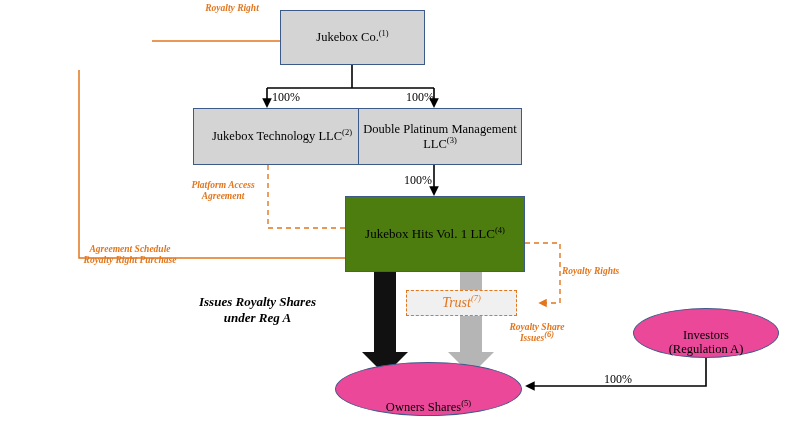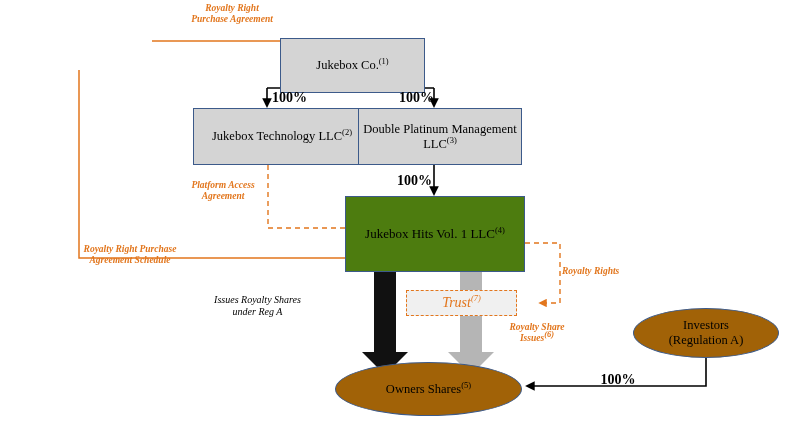--- a/index.html
+++ b/index.html
@@ -11,30 +11,30 @@
   .node{position:absolute;box-sizing:border-box;display:flex;align-items:center;
         justify-content:center;text-align:center;line-height:1.18;color:#000;}
 
   .boxnode{border:1.2px solid #3c5a8a;background:#d4d4d4;font-size:12.5px;}
   .orangenode{border:1.2px solid #3c5a8a;background:#4d7c0f;font-size:13px;}
   .trustnode{border:1.4px dashed #e2761d;background:#f0f0f0;color:#e2761d;
              font-style:italic;font-size:14px;}
 
   .ellipsenode{border:1.2px solid #3c5a8a;border-radius:50%;font-size:12.5px;}
   .peach{background:#f8cba6;}
-  .plain{background:#a16207;}
+  .plain{background:#ec4899;align-items:flex-end;}
 
   .sup{font-size:8.5px;vertical-align:super;line-height:0;}
 
   .lbl{position:absolute;text-align:center;line-height:1.2;white-space:nowrap;}
   .lbl-or{color:#e2761d;font-style:italic;font-weight:bold;font-size:9.5px;
           font-family:"Liberation Serif","DejaVu Serif",serif;}
-  .lbl-bk{color:#000;font-style:italic;font-weight:normal;font-size:10px;
+  .lbl-bk{color:#000;font-style:italic;font-weight:bold;font-size:13px;
           font-family:"Liberation Serif","DejaVu Serif",serif;}
-  .lbl-pct{color:#000;font-size:14px;font-style:normal;font-weight:bold;}
+  .lbl-pct{color:#000;font-size:12px;font-style:normal;font-weight:normal;}
 </style>
 </head>
 <body>
 
 <div id="stage">
 
   <svg id="wires" viewBox="0 0 786 422" width="786" height="422">
     <defs>
       <marker id="arrBlk" viewBox="0 0 10 10" refX="8" refY="5" markerWidth="6" markerHeight="6" orient="auto-start-reverse">
         <path d="M0,0 L10,5 L0,10 z" fill="#000"></path>
@@ -63,21 +63,21 @@
     <path d="M152,41 L280,41" stroke="#e2761d" stroke-width="1.5" fill="none"></path>
 
     <path d="M79,70 L79,258 L345,258" stroke="#e2761d" stroke-width="1.5" fill="none"></path>
 
     <path d="M268,165 L268,228 L345,228" stroke="#e2761d" stroke-width="1.4" fill="none" stroke-dasharray="5,4"></path>
 
     <path d="M525,243 L560,243 L560,303 L540,303" stroke="#e2761d" stroke-width="1.4" fill="none" stroke-dasharray="5,4" marker-end="url(#arrOrg)"></path>
   </svg>
 
 
-  <div class="node boxnode" style="left:280px;top:10px;width:145px;height:55px;margin-top:28px;">
+  <div class="node boxnode" style="left:280px;top:10px;width:145px;height:55px;">
     <span>
       <span>Jukebox Co.</span><span class="sup">(1)</span>
     </span>
   </div>
 
   <div class="node boxnode" style="left:193px;top:108px;width:178px;height:57px;">
     <span>
       <span>Jukebox Technology LLC</span><span class="sup">(2)</span>
     </span>
   </div>
@@ -108,39 +108,38 @@
 
   <div class="node ellipsenode plain" style="left:633px;top:308px;width:146px;height:50px;">
     <span>
       <span>Investors</span><br>
       <span>(Regulation A)</span>
     </span>
   </div>
 
   <div class="lbl lbl-or" style="left:157px;top:3px;width:150px;">
     <div>Royalty Right</div>
-    <div>Purchase Agreement</div>
   </div>
 
   <div class="lbl lbl-pct" style="left:272px;top:90px;width:44px;text-align:left;">100%</div>
 
   <div class="lbl lbl-pct" style="left:390px;top:90px;width:44px;text-align:right;">100%</div>
 
   <div class="lbl lbl-pct" style="left:388px;top:173px;width:44px;text-align:right;">100%</div>
 
   <div class="lbl lbl-pct" style="left:596px;top:372px;width:44px;text-align:center;">100%</div>
 
   <div class="lbl lbl-or" style="left:175px;top:180px;width:96px;">
     <div>Platform Access</div>
     <div>Agreement</div>
   </div>
 
   <div class="lbl lbl-or" style="left:60px;top:244px;width:140px;">
+    <div>Agreement Schedule</div>
     <div>Royalty Right Purchase</div>
-    <div>Agreement Schedule</div>
   </div>
 
   <div class="lbl lbl-bk" style="left:180px;top:294px;width:155px;">
     <div>Issues Royalty Shares</div>
     <div>under Reg A</div>
   </div>
 
   <div class="lbl lbl-or" style="left:562px;top:266px;width:84px;text-align:left;">Royalty Rights</div>
 
   <div class="lbl lbl-or" style="left:489px;top:322px;width:96px;">

